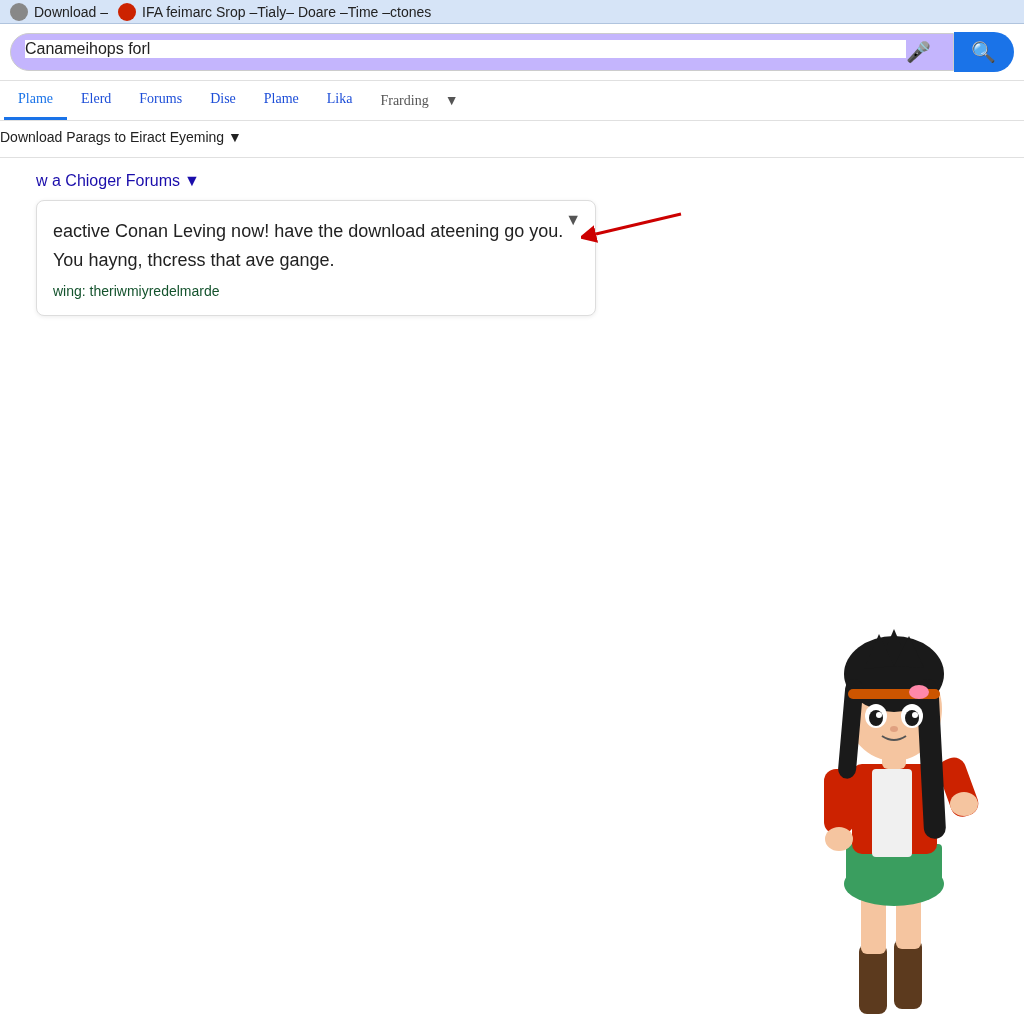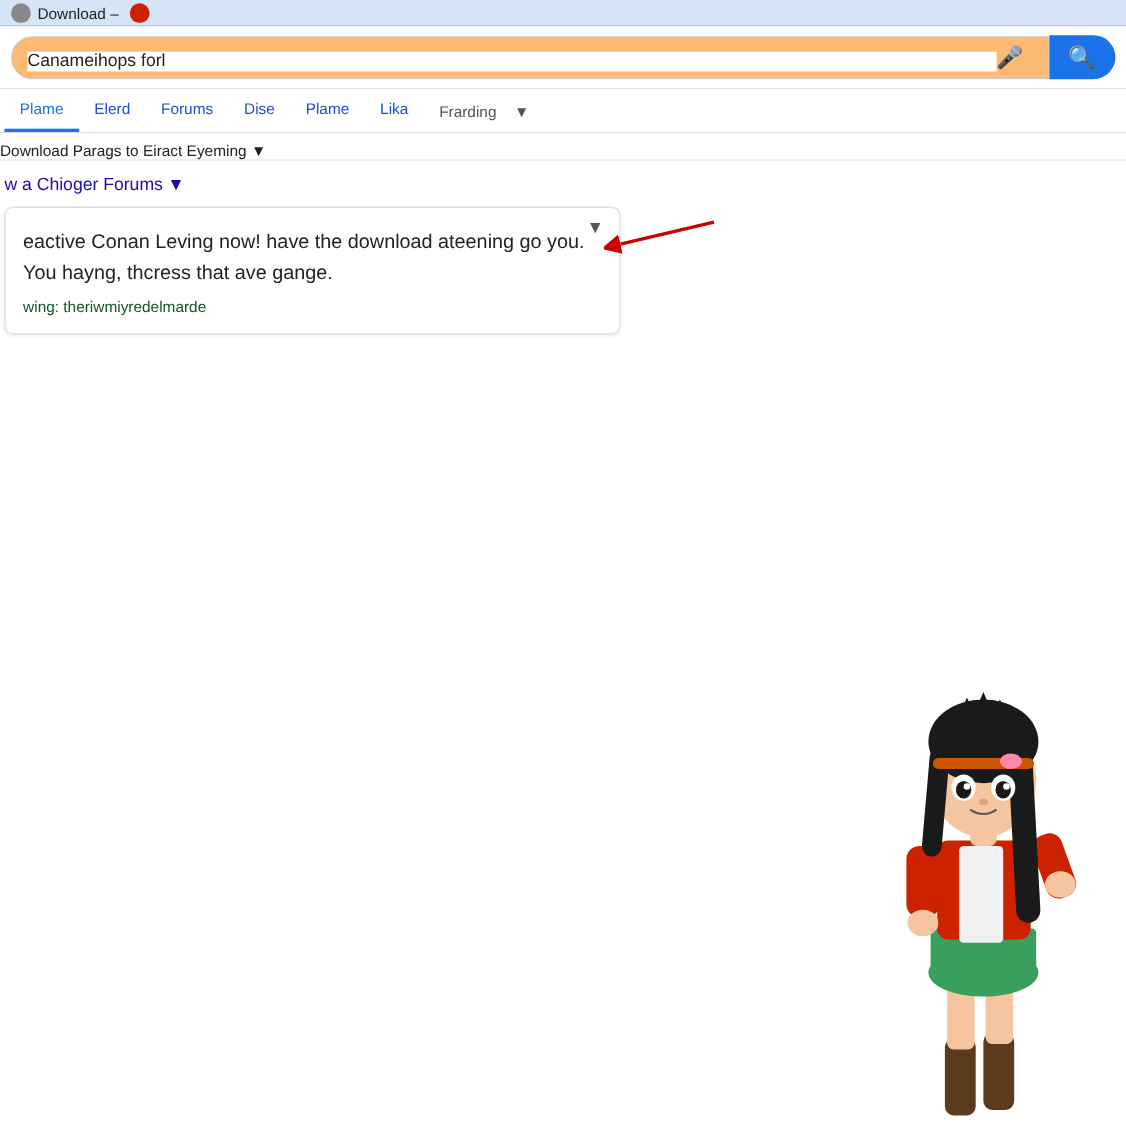--- a/index.html
+++ b/index.html
@@ -48,25 +48,25 @@
     .search-bar-container {
       display: flex;
       align-items: center;
       padding: 8px 10px;
       background: #fff;
       border-bottom: 1px solid #e0e0e0;
     }
     .search-input-wrapper {
       flex: 1;
       display: flex;
-      align-items: flex-end;
+      align-items: flex-start;
       border: 1px solid #ccc;
       border-radius: 24px 0 0 24px;
       padding: 6px 14px;
-      background: #fdba74;
+      background: #c4b5fd;
     }
     .search-input {
       border: none;
       outline: none;
       font-size: 16px;
       width: 100%;
       color: #222;
     }
     .mic-icon {
       color: #555;
@@ -88,20 +88,21 @@
       font-size: 20px;
     }
 
     
     .nav-tabs {
       display: flex;
       align-items: center;
       padding: 0 4px;
       border-bottom: 1px solid #e0e0e0;
       background: #fff;
+      font-family: Liberation Serif, serif;
     }
     .nav-tab {
       padding: 10px 14px;
       font-size: 14px;
       color: #1d4ed8;
       cursor: pointer;
       border-bottom: 3px solid transparent;
       white-space: nowrap;
     }
     .nav-tab.active {
@@ -114,40 +115,41 @@
       font-size: 14px;
       color: #555;
       cursor: pointer;
       display: flex;
       align-items: center;
       gap: 16px;
     }
 
     
     .filter-bar {
-      padding: 8px 0 0 0;
+      padding: 8px 0 12px 0;
       display: flex;
       align-items: center;
       border-bottom: 1px solid #e0e0e0;
     }
     .filter-dropdown-btn {
       display: flex;
       align-items: center;
       background: none;
       border: none;
       cursor: pointer;
       font-size: 14px;
       color: #222;
       gap: 4px;
     }
 
     
     .results-area {
       padding: 10px 0 0 0;
       position: relative;
+      margin-left: 32px;
     }
 
     
     .source-row {
       display: flex;
       align-items: center;
       padding: 4px 0 4px 0;
       gap: 6px;
     }
     .source-link {
@@ -212,20 +214,21 @@
     }
   </style>
 </head>
 <body>
 
 <div class="title-bar">
   <div class="title-bar-favicon"></div>
   <span class="title-bar-text">Download</span>
   <span class="title-bar-text" style="margin:0 4px;">–</span>
   <div class="title-bar-icon"></div>
+  <span class="title-bar-text">IFA feimarc Srop –Tialy– Doare –Time –ctones</span>
 </div>
 
 <div class="search-bar-container">
   <div class="search-input-wrapper">
     <input class="search-input" type="text" value="Canameihops forl" style="">
     <span class="mic-icon">🎤</span>
   </div>
   <button class="search-button">
     <span>🔍</span>
   </button>

